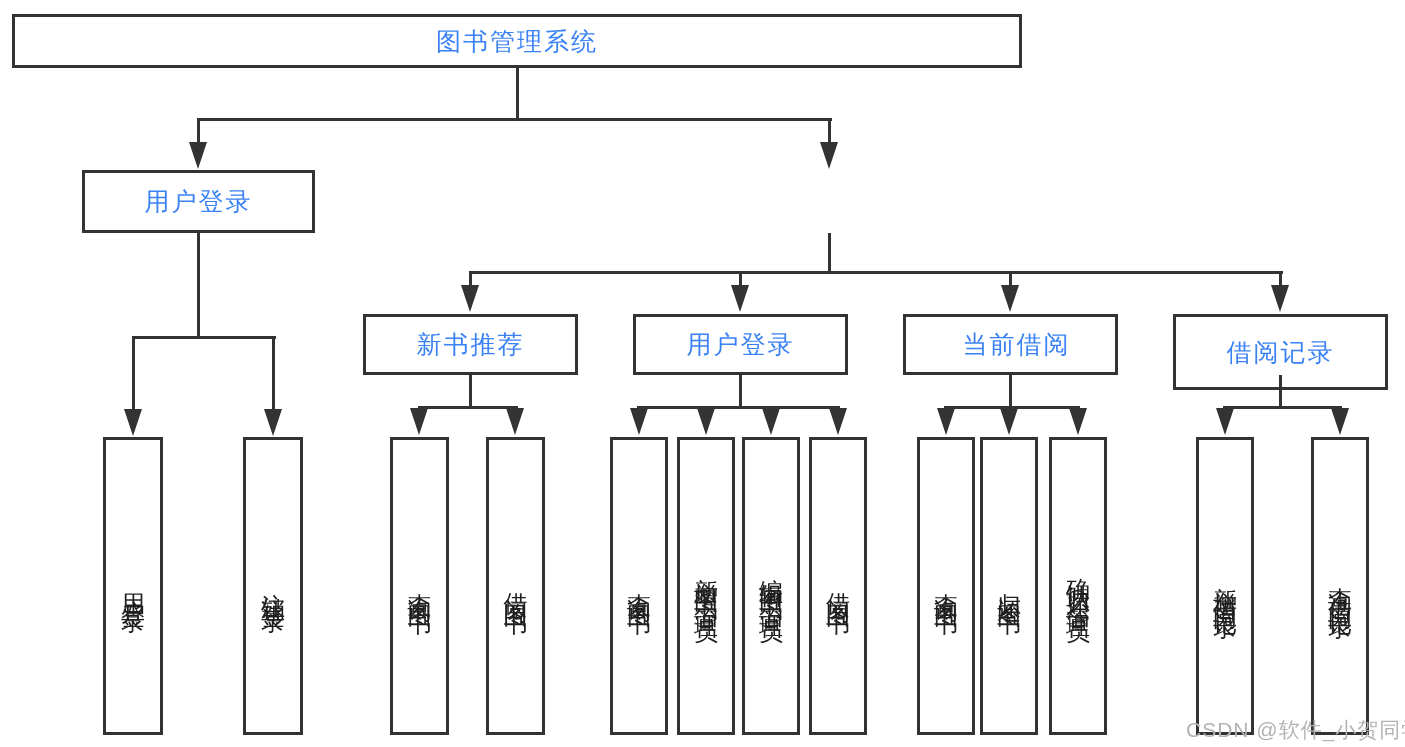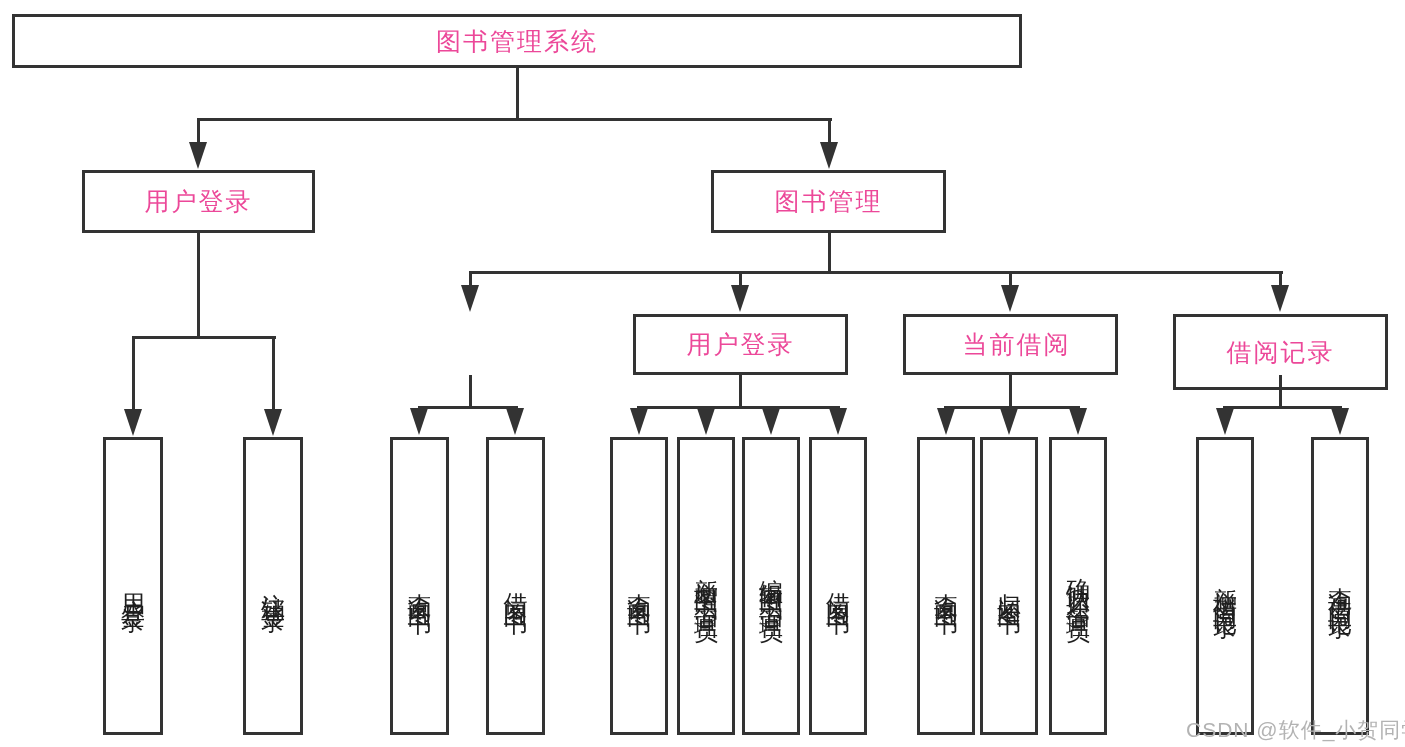--- a/index.html
+++ b/index.html
@@ -3,21 +3,21 @@
 <meta charset="utf-8">
 <style>
   html,body{margin:0;padding:0;background:#ffffff;}
   #canvas{
     position:relative;width:1405px;height:747px;background:#ffffff;overflow:hidden;
     font-family:"Liberation Sans","DejaVu Sans",sans-serif;
   }
   .node{
     position:absolute;box-sizing:border-box;border:3px solid #333333;background:#ffffff;
     display:flex;align-items:center;justify-content:center;
-    font-size:25px;letter-spacing:2px;color:#ec4899;white-space:nowrap;
+    font-size:25px;letter-spacing:2px;color:#3b82f6;white-space:nowrap;
   }
   .vnode{
     position:absolute;box-sizing:border-box;border:3px solid #333333;background:#ffffff;
     display:flex;align-items:center;justify-content:center;
     writing-mode:vertical-rl;font-size:24px;letter-spacing:6px;color:#1f1f1f;
   }
   .hl{position:absolute;height:3px;background:#333333;}
   .vl{position:absolute;width:3px;background:#333333;}
   .arr{position:absolute;width:0;height:0;
     border-left:9px solid transparent;border-right:9px solid transparent;
@@ -35,40 +35,40 @@
   <div class="node" style="left:12px;top:14px;width:1010px;height:54px;">图书管理系统</div>
 
   <div class="vl" style="left:516px;top:68px;height:50px;"></div>
   <div class="hl" style="left:197px;top:118px;width:635px;"></div>
   <div class="vl" style="left:197px;top:118px;height:27px;"></div>
   <div class="arr" style="left:189px;top:142px;"></div>
   <div class="vl" style="left:828px;top:118px;height:27px;"></div>
   <div class="arr" style="left:820px;top:142px;"></div>
 
   <div class="node" style="left:82px;top:170px;width:233px;height:63px;">用户登录</div>
-  <div class="node" style="left:711px;top:170px;width:235px;height:63px;">图书管理</div>
 
   <div class="vl" style="left:197px;top:233px;height:103px;"></div>
   <div class="hl" style="left:132px;top:336px;width:144px;"></div>
   <div class="vl" style="left:132px;top:336px;height:76px;"></div>
   <div class="arr" style="left:124px;top:409px;"></div>
   <div class="vl" style="left:272px;top:336px;height:76px;"></div>
   <div class="arr" style="left:264px;top:409px;"></div>
 
   <div class="vl" style="left:828px;top:233px;height:38px;"></div>
   <div class="hl" style="left:469px;top:271px;width:814px;"></div>
   <div class="vl" style="left:469px;top:271px;height:16px;"></div>
   <div class="arr" style="left:461px;top:285px;"></div>
   <div class="vl" style="left:739px;top:271px;height:16px;"></div>
   <div class="arr" style="left:731px;top:285px;"></div>
   <div class="vl" style="left:1009px;top:271px;height:16px;"></div>
   <div class="arr" style="left:1001px;top:285px;"></div>
   <div class="vl" style="left:1279px;top:271px;height:16px;"></div>
   <div class="arr" style="left:1271px;top:285px;"></div>
 
+  <div class="node" style="left:363px;top:314px;width:215px;height:61px;">新书推荐</div>
   <div class="node" style="left:633px;top:314px;width:215px;height:61px;">用户登录</div>
   <div class="node" style="left:903px;top:314px;width:215px;height:61px;padding-left:12px;">当前借阅</div>
   <div class="node" style="left:1173px;top:314px;width:215px;height:76px;">借阅记录</div>
 
   <div class="vl" style="left:469px;top:375px;height:31px;"></div>
   <div class="hl" style="left:418px;top:406px;width:100px;"></div>
   <div class="arr" style="left:410px;top:408px;"></div>
   <div class="arr" style="left:506px;top:408px;"></div>
 
   <div class="vl" style="left:739px;top:375px;height:31px;"></div>

